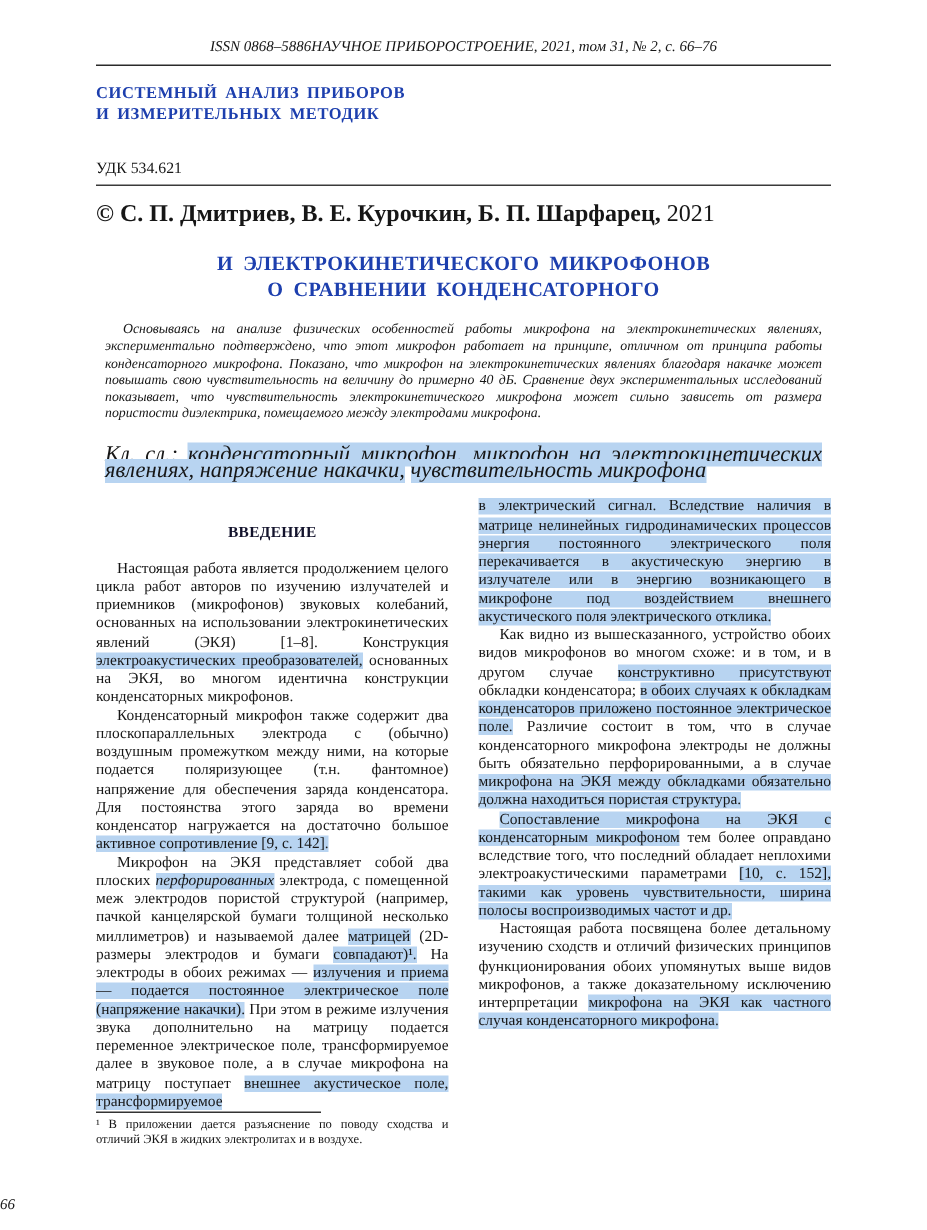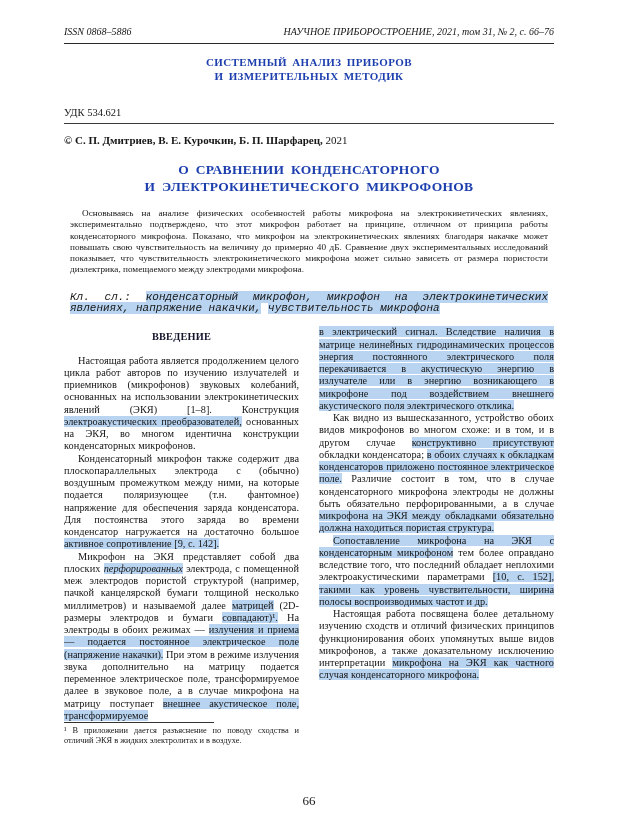--- a/index.html
+++ b/index.html
@@ -6,45 +6,45 @@
     --heading-blue:#1d3fae;
     --highlight-blue:#b8d4f1;
     --ink:#161616;
   }
   html,body{margin:0;padding:0;background:#e8e8e8;}
   .page{
     width:618px;height:820px;background:#ffffff;position:relative;overflow:hidden;
     margin:0 auto;padding:26px 64px 0;box-sizing:border-box;
     font-family:"Liberation Serif", serif;color:var(--ink);
   }
-  .masthead{display:flex;justify-content:space-between;align-items:baseline;
+  .masthead{display:flex;justify-content:center;align-items:baseline;
     font-style:italic;font-size:10px;}
   .rule{border:none;border-top:1.2px solid #2a2a2a;margin:6px 0 0;}
   .rule2{border:none;border-top:1px solid #3a3a3a;margin:5px 0 0;}
-  .section-heading{margin-top:12px;text-align:center;color:var(--heading-blue);
+  .section-heading{margin-top:12px;color:var(--heading-blue);
     font-weight:bold;font-size:11px;line-height:13.5px;letter-spacing:0.4px;word-spacing:2px;}
   .udk{margin-top:24px;font-size:10.5px;}
-  .authors{margin-top:10px;font-size:11px;}
+  .authors{margin-top:10px;font-size:16px;}
   .title{margin:15px 0 0;text-align:center;color:var(--heading-blue);
     font-size:13.5px;line-height:17px;font-weight:bold;letter-spacing:0.3px;word-spacing:3px;}
-  .abstract{margin:13px 6px 16px;font-size:9.2px;line-height:11.3px;text-align:justify;text-indent:12px;}
-  .keywords{margin:8px 6px 0;font-size:11px;line-height:11.3px;font-style:italic;text-align:justify;font-family:Liberation Mono, monospace;}
+  .abstract{margin:13px 6px 16px;font-size:9.2px;line-height:11.3px;text-align:justify;text-indent:12px;font-style:italic;}
+  .keywords{margin:8px 6px 0;font-size:15px;line-height:11.3px;font-style:italic;text-align:justify;}
   .columns{display:flex;gap:20px;margin-top:12px;}
   .col{width:235px;font-size:10.3px;line-height:12.25px;text-align:justify;}
   .col p{margin:0;}
   .col p.ind{text-indent:14px;}
-  .col h2{font-size:10.3px;font-weight:bold;text-align:center;margin:5px 0 11px;
+  .col h2{font-size:10.3px;font-weight:bold;text-align:center;margin:18px 0 11px;
     letter-spacing:0.2px;color:#13132c;}
   .col.right h2{margin-top:13px;}
   .hl{background:var(--highlight-blue);}
   .it{font-style:italic;}
   .b{font-weight:bold;}
   .footnote{margin-top:0;font-size:8.4px;line-height:10.3px;text-align:justify;}
   .fn-rule{border:none;border-top:1px solid #333;width:150px;margin:0 0 3px;}
-  .page-number{position:absolute;bottom:11px;left:0;right:0;text-align:center;font-size:13px;}
+  .page-number{position:absolute;bottom:11px;left:0;right:0;text-align:left;font-size:10px;font-style:italic;}
 </style>
 </head>
 <body>
 
 <div class="page">
 
   <div class="masthead">
     <span>ISSN 0868–5886</span>
     <span>НАУЧНОЕ ПРИБОРОСТРОЕНИЕ, 2021, том 31, № 2, с. 66–76</span>
   </div>
@@ -54,22 +54,22 @@
     <div>СИСТЕМНЫЙ АНАЛИЗ ПРИБОРОВ</div>
     <div>И ИЗМЕРИТЕЛЬНЫХ МЕТОДИК</div>
   </div>
 
   <div class="udk">УДК 534.621</div>
   <hr class="rule2">
 
   <div class="authors"><span class="b">© С. П. Дмитриев, В. Е. Курочкин, Б. П. Шарфарец,</span><span> 2021</span></div>
 
   <div class="title">
+    <div>И ЭЛЕКТРОКИНЕТИЧЕСКОГО МИКРОФОНОВ</div>
     <div>О СРАВНЕНИИ КОНДЕНСАТОРНОГО</div>
-    <div>И ЭЛЕКТРОКИНЕТИЧЕСКОГО МИКРОФОНОВ</div>
   </div>
 
   <p class="abstract">Основываясь на анализе физических особенностей работы микрофона на электрокинетических явлениях, экспериментально подтверждено, что этот микрофон работает на принципе, отличном от принципа работы конденсаторного микрофона. Показано, что микрофон на электрокинетических явлениях благодаря накачке может повышать свою чувствительность на величину до примерно 40 дБ. Сравнение двух экспериментальных исследований показывает, что чувствительность электрокинетического микрофона может сильно зависеть от размера пористости диэлектрика, помещаемого между электродами микрофона.</p>
 
   <p class="keywords"><span class="it">Кл. сл.: </span><span class="hl it">конденсаторный микрофон, микрофон на электрокинетических явлениях, напряжение накачки,</span><span class="it"> </span><span class="hl it">чувствительность микрофона</span></p>
 
   <div class="columns">
 
     <div class="col left">
       <h2>ВВЕДЕНИЕ</h2>

